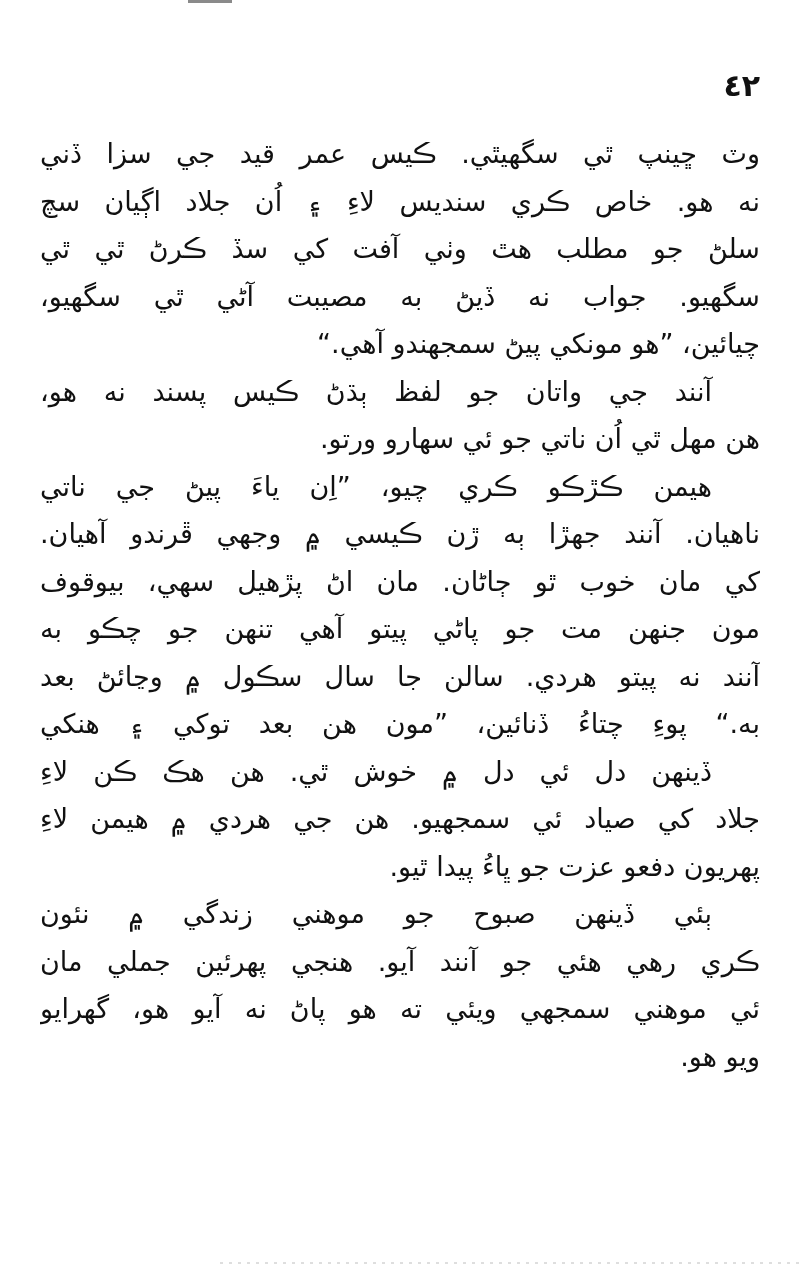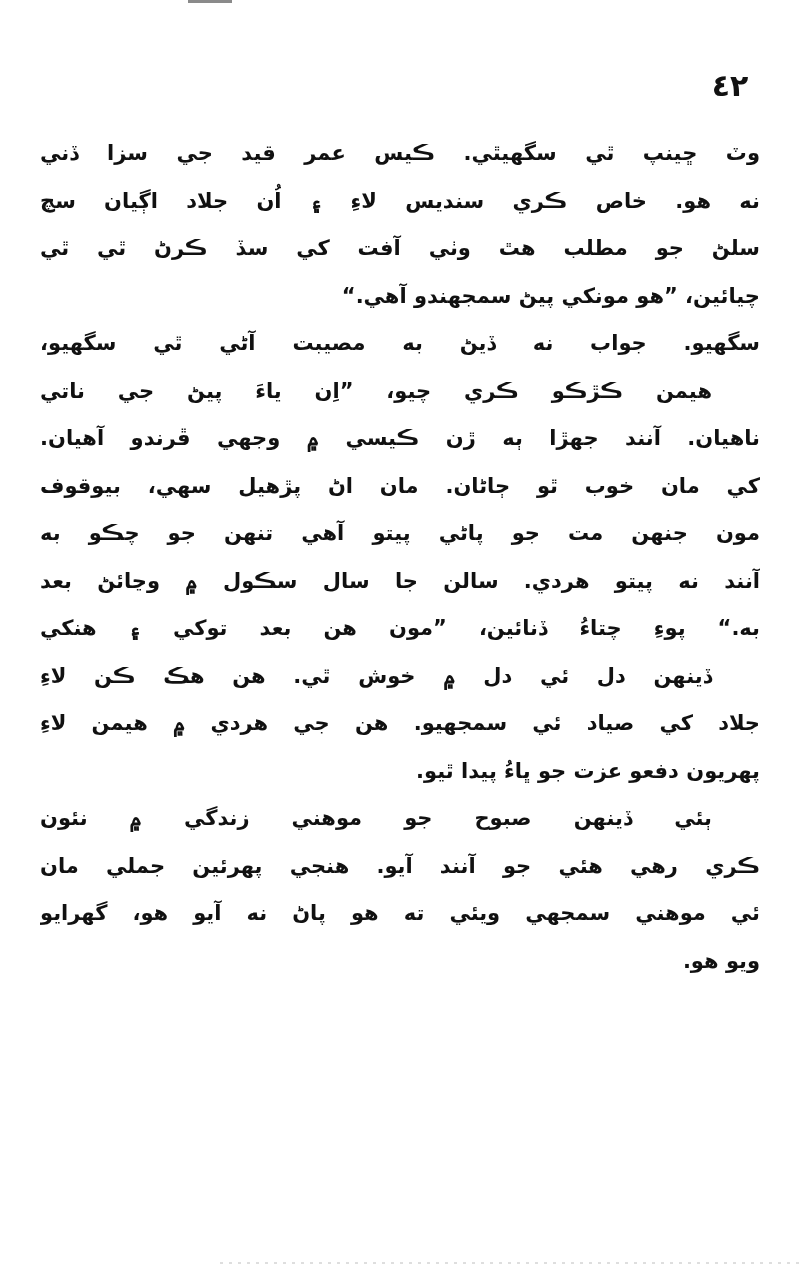--- a/index.html
+++ b/index.html
@@ -21,43 +21,41 @@
       top: 0;
       width: 44px;
       height: 3px;
       background: #8a8a8a;
     }
     .page-number {
       position: absolute;
       left: 700px;
       top: 68px;
       width: 60px;
-      text-align: center;
       font-size: 30px;
       font-weight: bold;
       direction: rtl;
       color: #111111;
     }
     .page-body {
       position: absolute;
       left: 40px;
       top: 130px;
       width: 720px;
       direction: rtl;
       text-align: right;
     }
     .line {
       height: 47.5px;
       line-height: 47.5px;
-      font-size: 21px;
+      font-size: 27px;
       white-space: nowrap;
       overflow: hidden;
       text-align: justify;
       text-align-last: justify;
-      font-weight: bold;
     }
     .line.indent {
       padding-right: 48px;
     }
     .line.last {
       text-align-last: right;
     }
     .footer-noise {
       position: absolute;
       left: 220px;
@@ -74,24 +72,28 @@
 <div class="scan-mark"></div>
 
 <div class="page-number">٤٢</div>
 
 <div class="page-body">
 
   <div>
     <div class="line">وٽ ڇينپ ٿي سگهيٿي. ڪيس عمر قيد جي سزا ڏني</div>
     <div class="line">نه هو. خاص ڪري سنديس لاءِ ۽ اُن جلاد اڳيان سچ</div>
     <div class="line">سلڻ جو مطلب هٿ وٺي آفت کي سڏ ڪرڻ ٿي ٿي</div>
+    <div class="line">سگهيو. جواب نه ڏيڻ به مصيبت آڻي ٿي سگهيو،</div>
     <div class="line last">چيائين، ”هو مونکي پيڻ سمجهندو آهي.“</div>
-    <div class="line">سگهيو. جواب نه ڏيڻ به مصيبت آڻي ٿي سگهيو،</div>
   </div>
 
+  <div>
+    <div class="line indent">آنند جي واتان جو لفظ ٻڌڻ ڪيس پسند نه هو،</div>
+    <div class="line last">هن مهل ٿي اُن ناتي جو ئي سهارو ورتو.</div>
+  </div>
 
   <div>
     <div class="line indent">هيمن ڪڙڪو ڪري چيو، ”اِن ياءَ پيڻ جي ناتي</div>
     <div class="line">ناهيان. آنند جهڙا ٻه ڙن ڪيسي ۾ وجهي ڦرندو آهيان.</div>
     <div class="line">کي مان خوب ٿو ڄاڻان. مان اڻ پڙهيل سهي، بيوقوف</div>
     <div class="line">مون جنهن مت جو پاڻي پيتو آهي تنهن جو چڪو به</div>
     <div class="line">آنند نه پيتو هردي. سالن جا سال سڪول ۾ وڃائڻ بعد</div>
     <div class="line">به.“ پوءِ چتاءُ ڏنائين، ”مون هن بعد توکي ۽ هنکي</div>
   </div>
 

